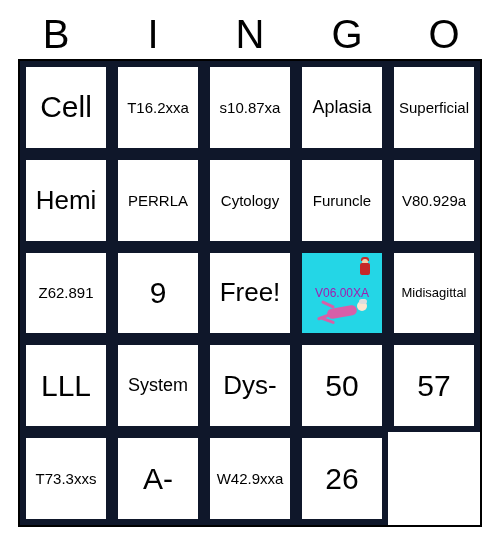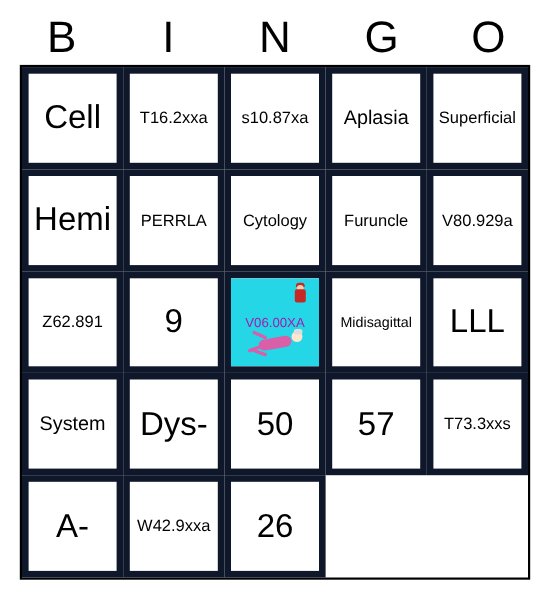--- a/index.html
+++ b/index.html
@@ -35,21 +35,21 @@
       display: flex;
       align-items: center;
       justify-content: center;
       text-align: center;
       padding: 2px;
       overflow: hidden;
       font-weight: 400;
       color: #000;
     }
     .sz-xl { font-size: 30px; }
-    .sz-lg { font-size: 30px; }
+    .sz-lg { font-size: 26px; }
     .sz-md { font-size: 18px; }
     .sz-sm { font-size: 15px; text-align: center; }
     .sz-xs { font-size: 13px; }
     .free-img { background: #24d6e6; position: relative; width: 100%; height: 100%; }
     .free-img .label {
       position: absolute; left: 50%; top: 50%; transform: translate(-50%, -50%);
       font-size: 12px; color: #a21caf; z-index: 3; white-space: nowrap;
     }
     .santa {
       position: absolute; top: 6px; right: 6px; width: 22px; height: 22px;
@@ -127,20 +127,23 @@
       </div>
       <div class="cell sz-sm">
         <span>V80.929a</span>
       </div>
       <div class="cell sz-sm">
         <span>Z62.891</span>
       </div>
       <div class="cell sz-xl">
         <span>9</span>
       </div>
+      <div class="cell sz-lg">
+        <span>Free!</span>
+      </div>
       <div class="cell sz-xs" style="padding: 0px;">
         <div class="free-img">
           <div class="label">V06.00XA</div>
           <div class="santa">
             <div class="hat"></div>
             <div class="head"></div>
             <div class="body"></div>
           </div>
           <div class="person">
             <div class="leg1"></div>

